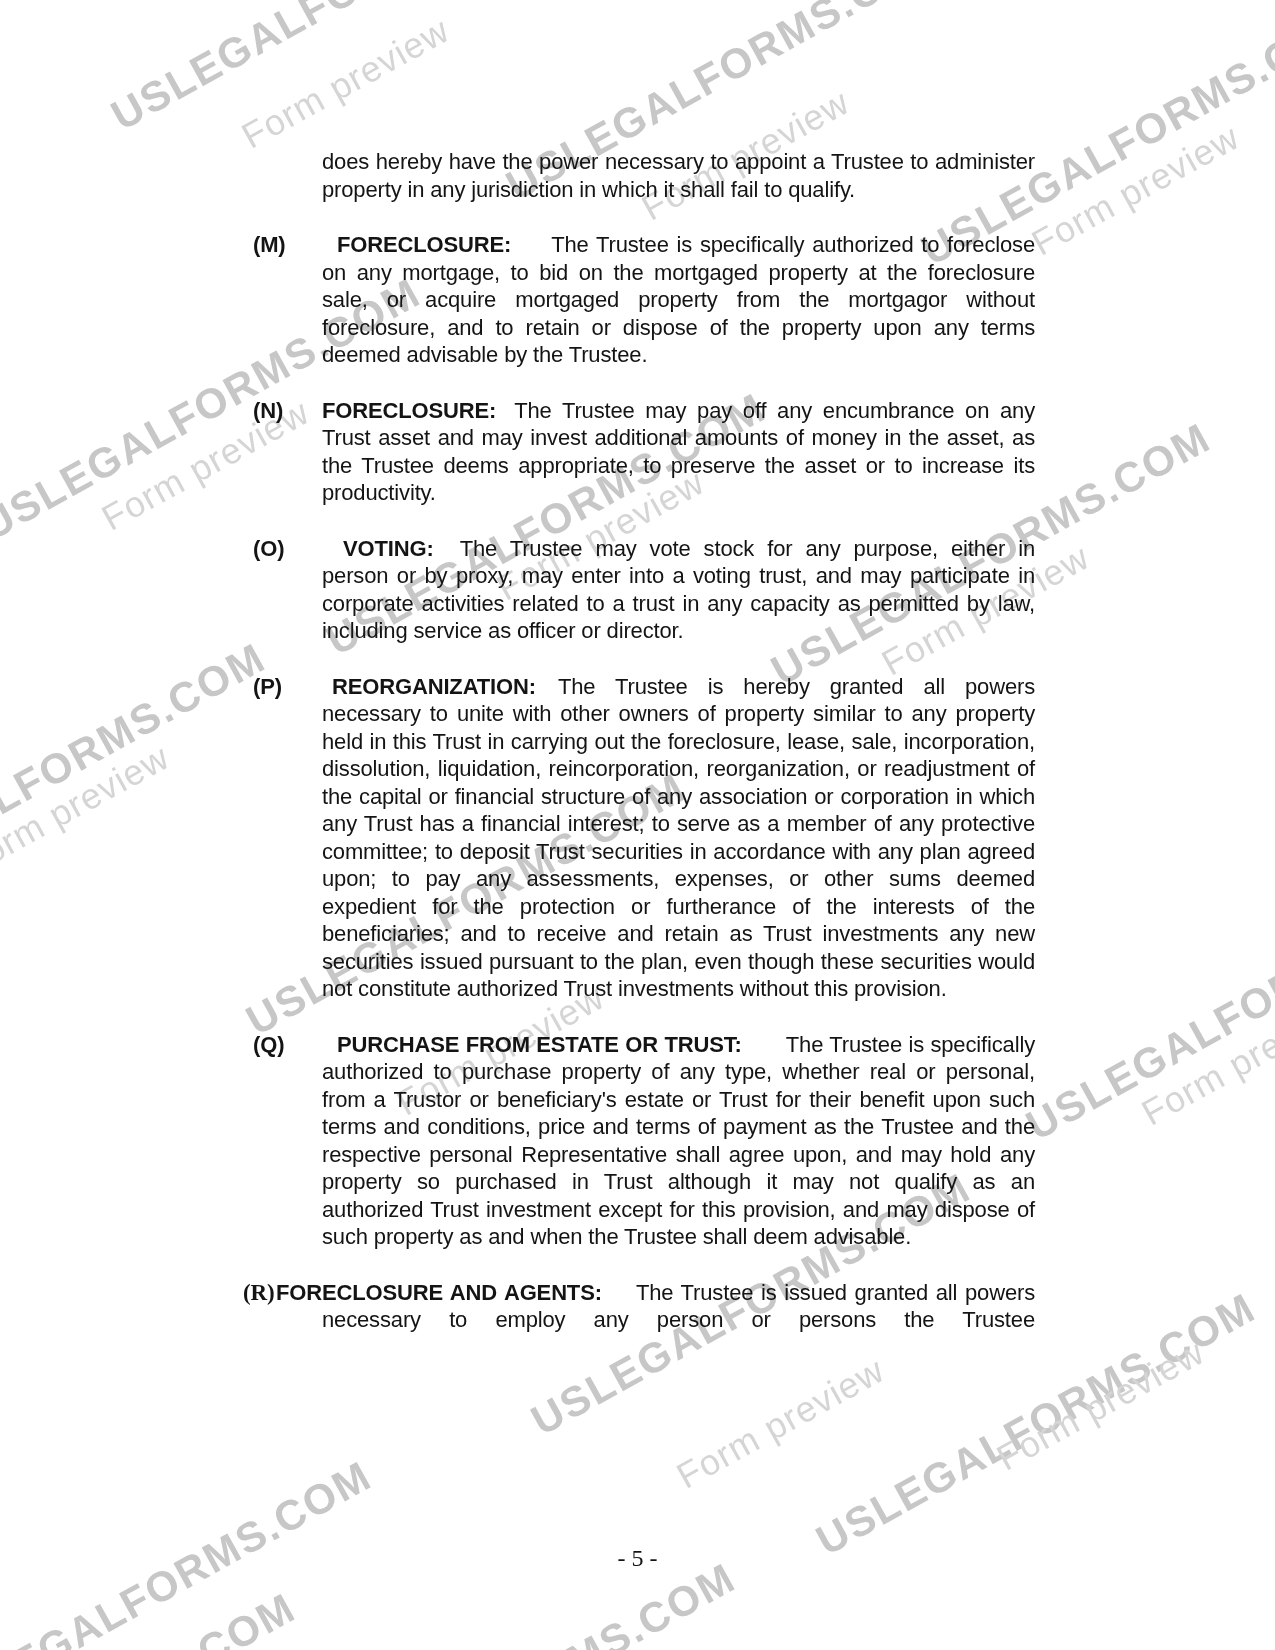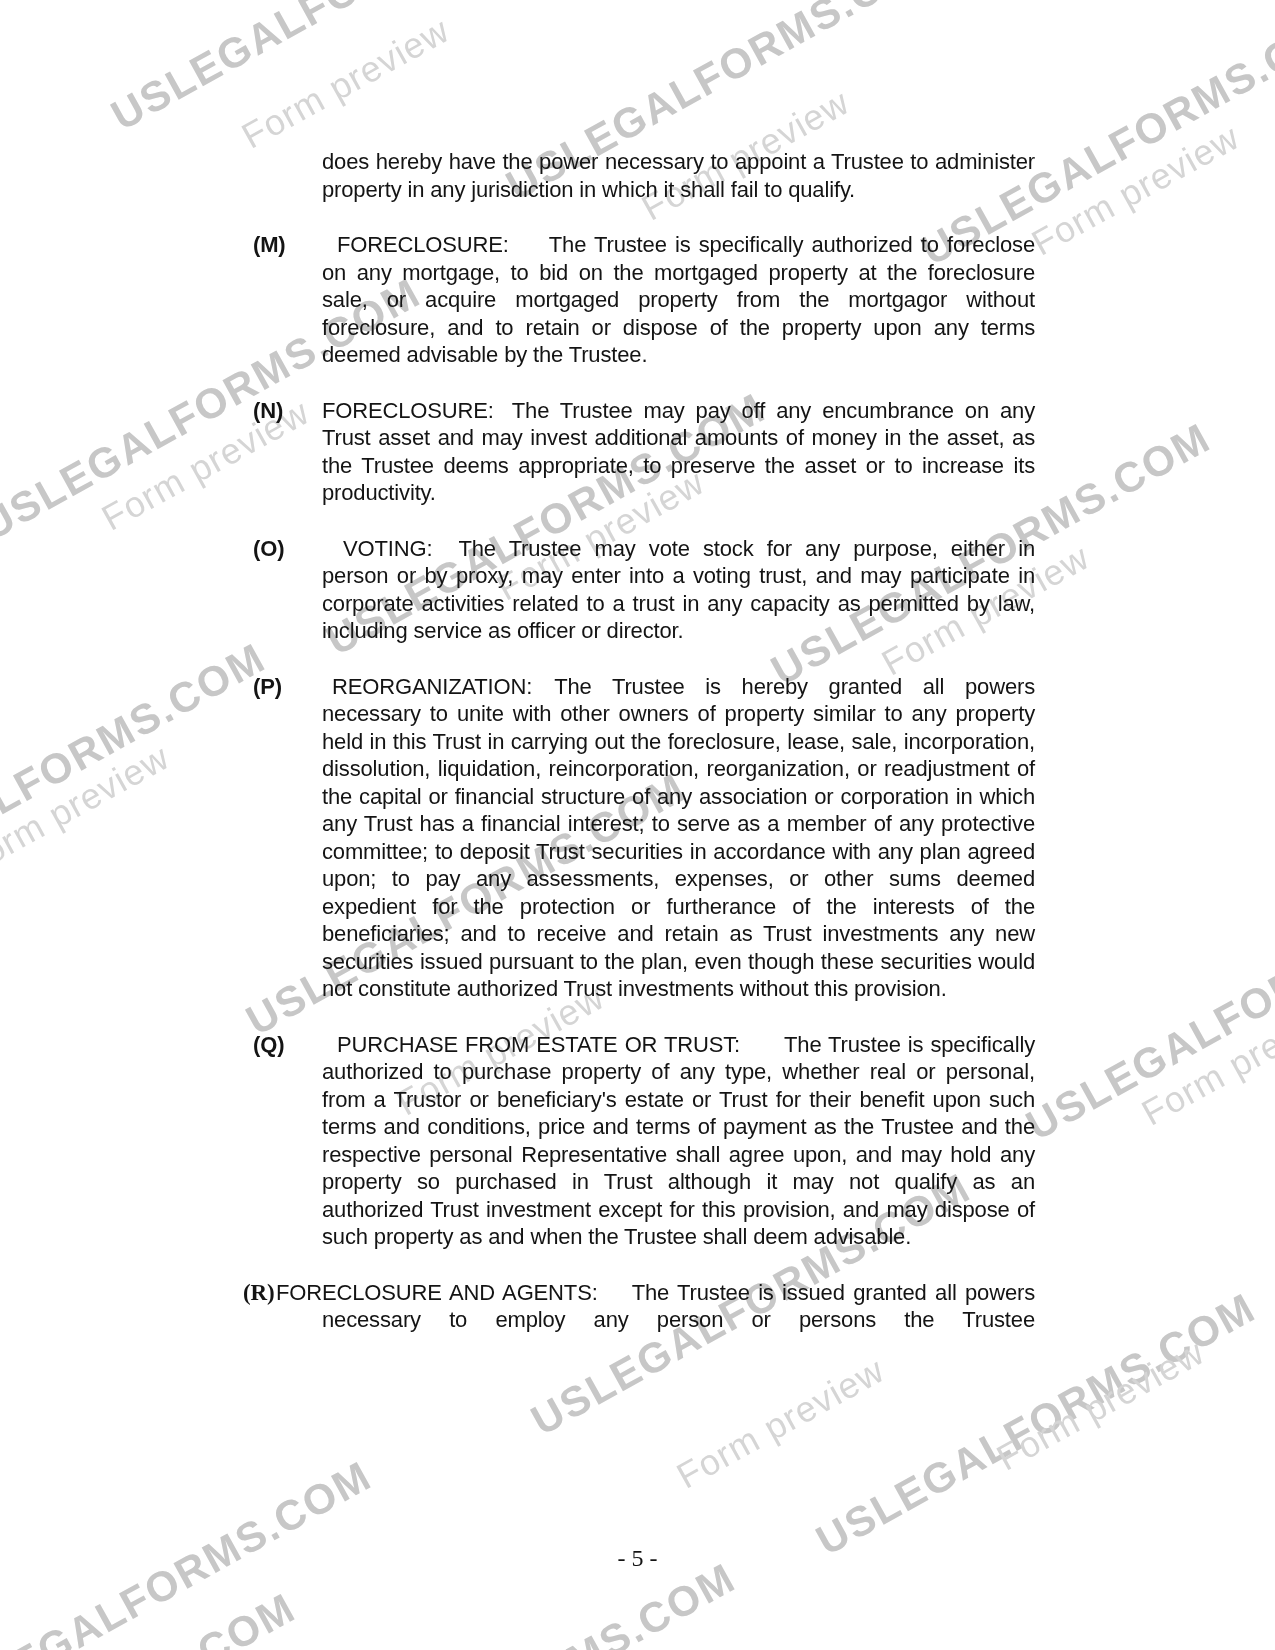--- a/index.html
+++ b/index.html
@@ -44,21 +44,21 @@
     position:relative;
     margin:0 0 28px 0;
     text-align:justify;
   }
   .label{
     position:absolute;
     left:-69px;top:0;
     font-weight:700;
     text-indent:0;
   }
-  .heading{font-weight:400;}
+  .heading{font-weight:700;}
   .hgap{display:inline-block;}
   
   .s0{text-indent:15px;} .s0 .hgap{width:40px;}
   .s1{text-indent:0;}    .s1 .hgap{width:18px;}
   .s2{text-indent:21px;} .s2 .hgap{width:26px;}
   .s3{text-indent:10px;} .s3 .hgap{width:22px;}
   .s4{text-indent:15px;} .s4 .hgap{width:44px;}
   .s5{text-indent:-46px; text-align-last:justify;} .s5 .hgap{width:34px;}
   .s5 .label{
     left:-79px;

